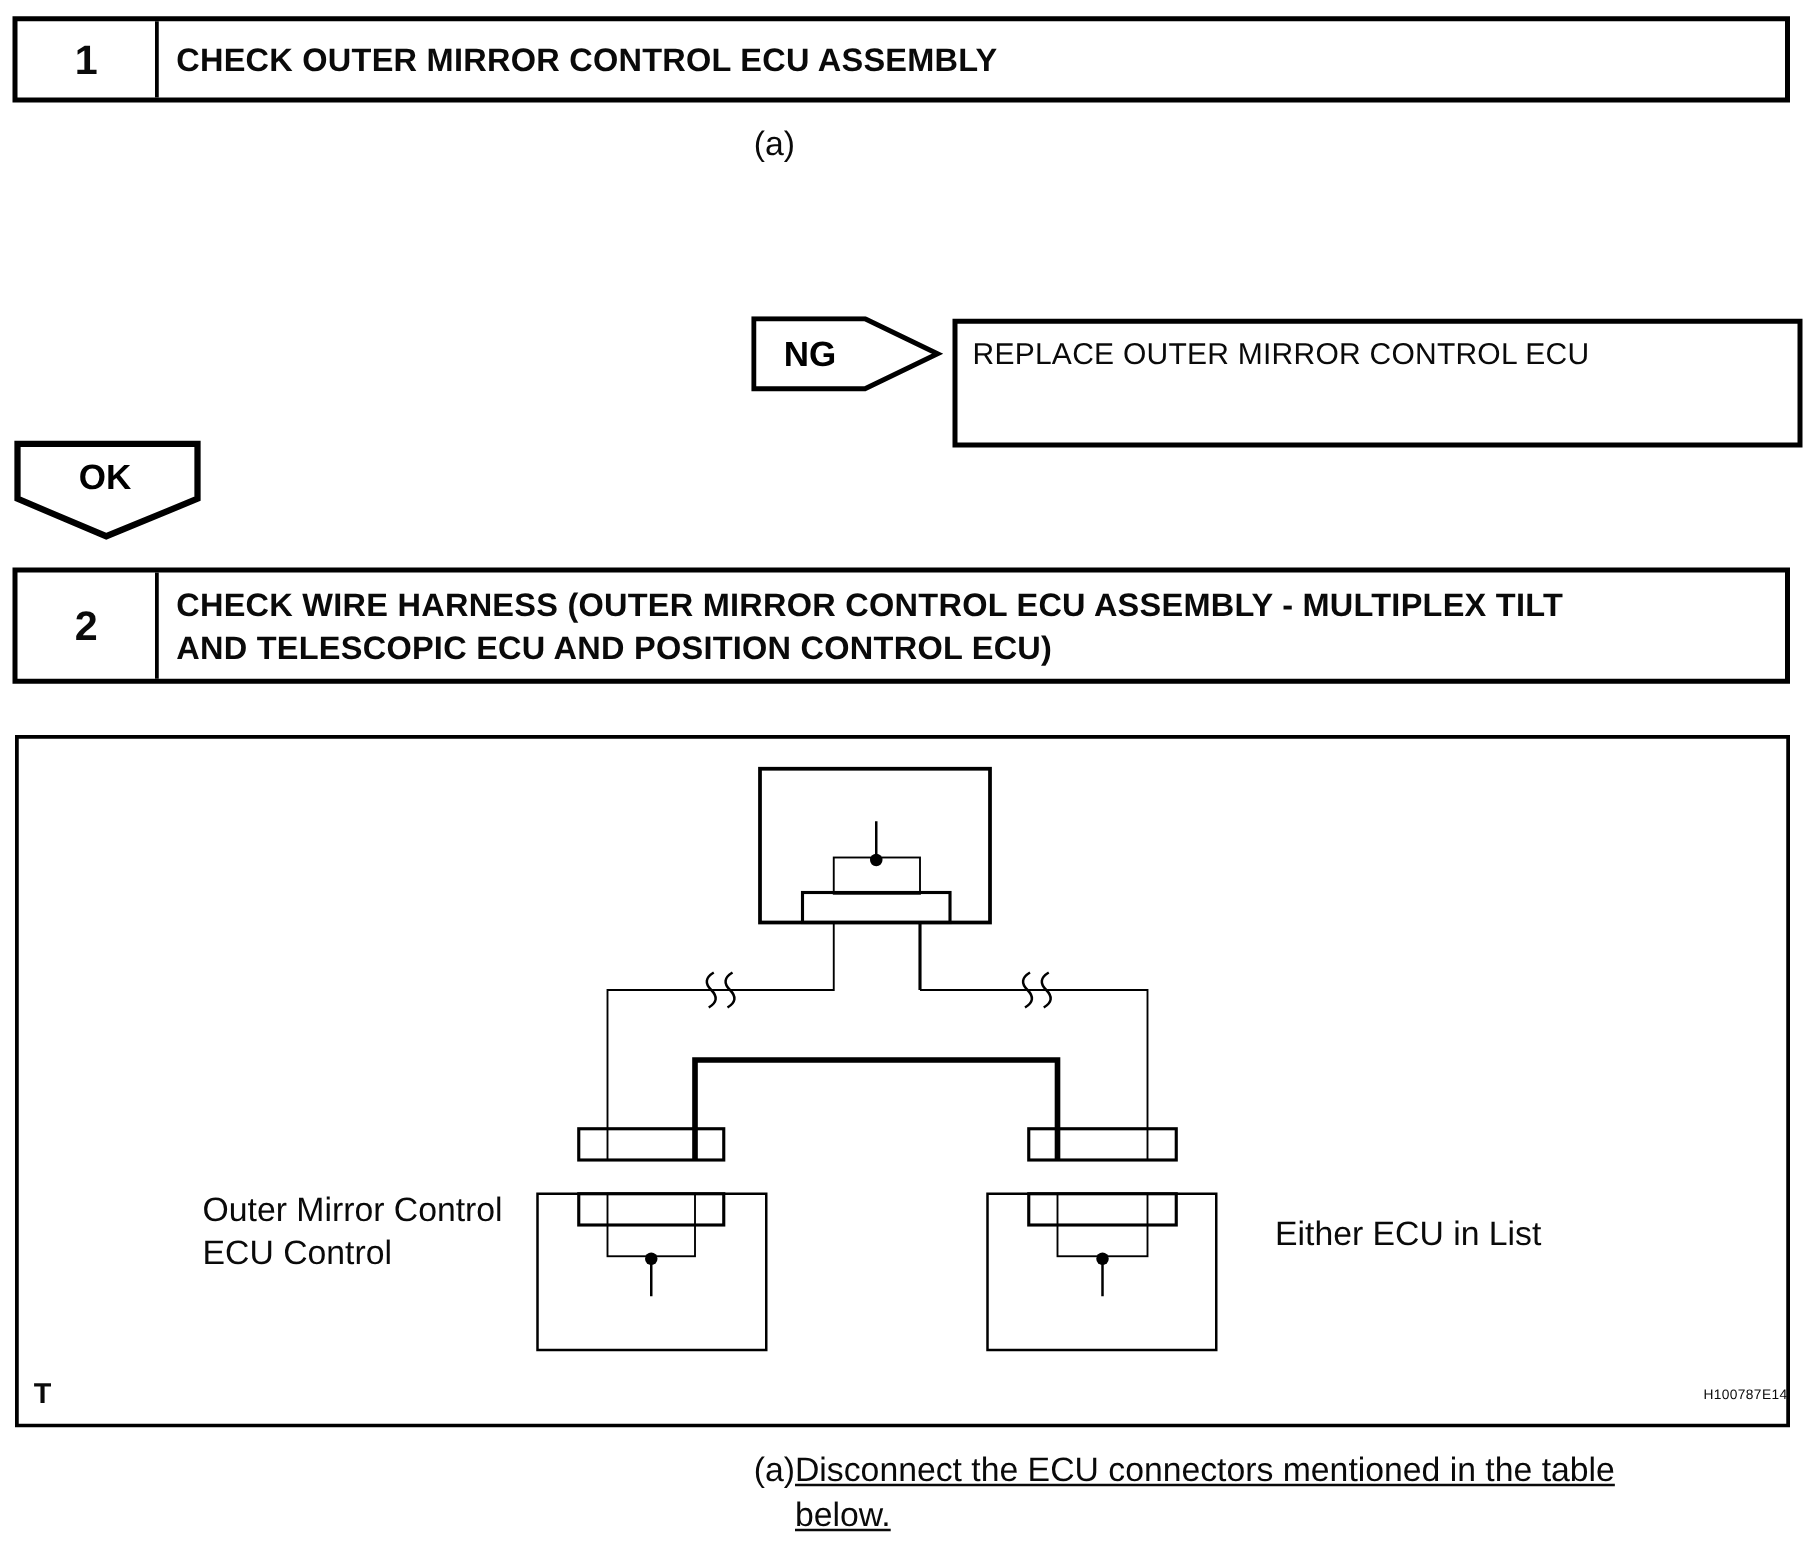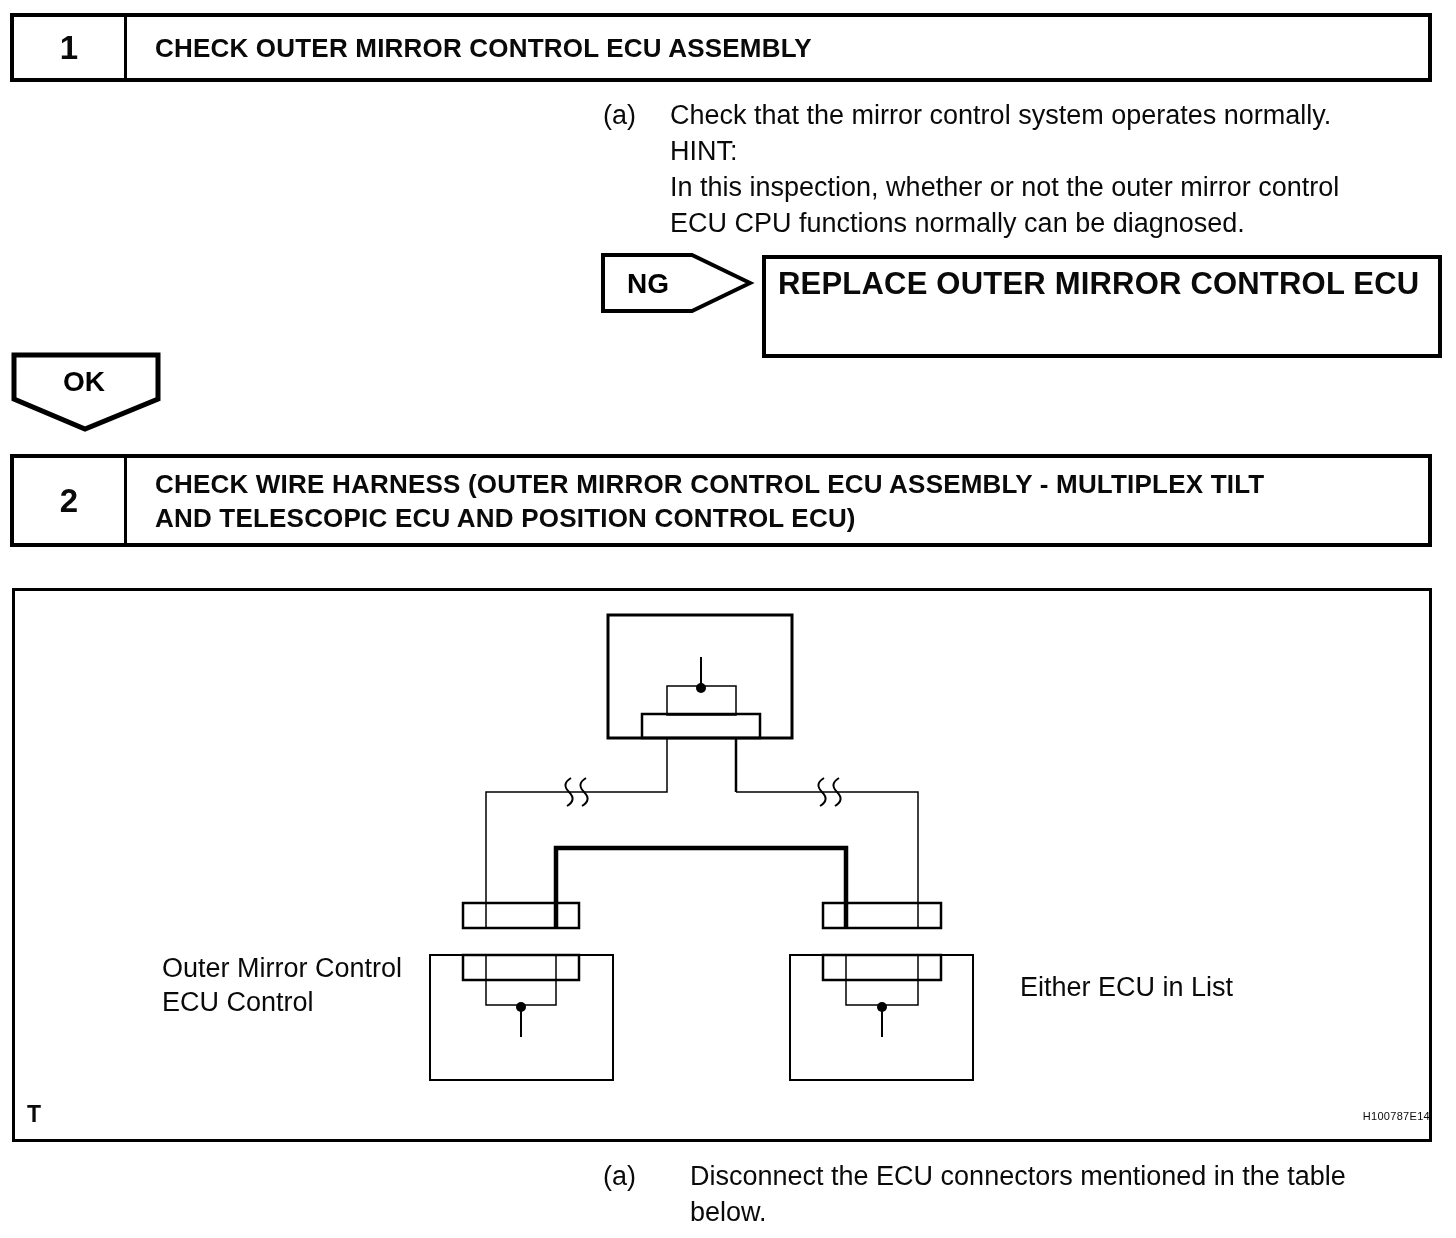--- a/index.html
+++ b/index.html
@@ -12,30 +12,30 @@
     position:absolute;left:10px;width:1414px;background:#fff;
     border:4px solid #000;display:flex;align-items:stretch;
   }
   .step-num{
     width:110px;flex:0 0 110px;border-right:3px solid #000;
     display:flex;align-items:center;justify-content:center;
     font-weight:bold;font-size:33px;
   }
   .step-title{
     flex:1;display:flex;flex-direction:column;justify-content:center;
-    padding-left:28px;font-weight:bold;font-size:26px;line-height:34px;
+    padding-left:14px;font-weight:bold;font-size:26px;line-height:34px;
     letter-spacing:.2px;white-space:nowrap;
   }
   
   .para-marker{position:absolute;font-size:27px;line-height:36px;}
   .para-lines{position:absolute;font-size:27px;line-height:36px;white-space:nowrap;}
   
   .action-box{
     position:absolute;left:762px;top:255px;width:660px;height:87px;
-    border:4px solid #000;font-weight:bold;font-size:31px;line-height:34px;
+    border:4px solid #000;font-weight:normal;font-size:24px;line-height:34px;
     padding:8px 0 0 12px;box-sizing:content-box;white-space:nowrap;letter-spacing:.2px;
   }
   .abs{position:absolute;}
   .diagram-frame{position:absolute;left:12px;top:588px;width:1420px;height:554px;}
   .diag-label{position:absolute;font-size:27px;line-height:34px;white-space:nowrap;}
   .corner-mark{position:absolute;left:27px;top:1101px;font-size:23px;font-weight:bold;}
   .fig-code{position:absolute;left:1340px;top:1110px;width:90px;text-align:right;font-size:11px;letter-spacing:.3px;}
   svg text{font-family:"Liberation Sans",sans-serif;}
 </style>
 </head>
@@ -44,26 +44,20 @@
 <div class="page">
 
   <div class="step-header" style="top:13px;height:61px;">
     <div class="step-num">1</div>
     <div class="step-title">
       <div>CHECK OUTER MIRROR CONTROL ECU ASSEMBLY</div>
     </div>
   </div>
 
   <div class="para-marker" style="left:603px;top:97px;">(a)</div>
-  <div class="para-lines" style="left:670px;top:97px;">
-    <div>Check that the mirror control system operates normally.</div>
-    <div>HINT:</div>
-    <div>In this inspection, whether or not the outer mirror control</div>
-    <div>ECU CPU functions normally can be diagnosed.</div>
-  </div>
 
   <svg class="abs" style="left:601px;top:253px;" width="154" height="62">
     <polygon points="2,2 91,2 149,30 91,58 2,58" fill="#ffffff" stroke="#000000" stroke-width="4"></polygon>
     <text x="47" y="40" text-anchor="middle" font-size="28" font-weight="bold" fill="#000">NG</text>
   </svg>
 
   <div class="action-box">
     <div>REPLACE OUTER MIRROR CONTROL ECU</div>
   </div>
 
@@ -127,18 +121,18 @@
 
   <div class="diag-label" style="left:162px;top:951px;">
     <div>Outer Mirror Control</div>
     <div>ECU Control</div>
   </div>
   <div class="diag-label" style="left:1020px;top:970px;">Either ECU in List</div>
   <div class="corner-mark">T</div>
   <div class="fig-code">H100787E14</div>
 
   <div class="para-marker" style="left:603px;top:1158px;">(a)</div>
-  <div class="para-lines" style="left:690px;top:1158px;">
+  <div class="para-lines" style="left:636px;top:1158px;text-decoration:underline;">
     <div>Disconnect the ECU connectors mentioned in the table</div>
     <div>below.</div>
   </div>
 
 </div>
 
 </body></html>

